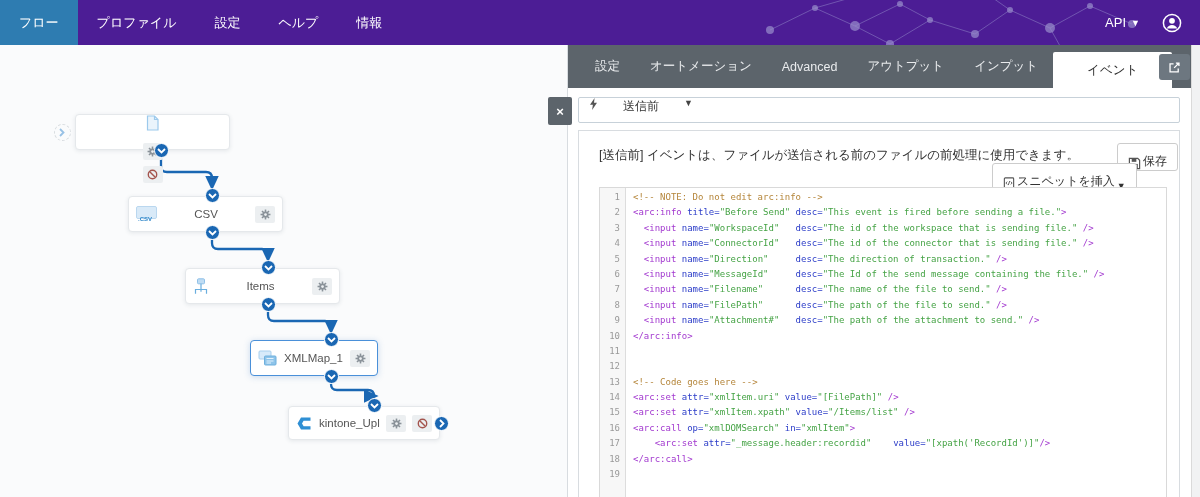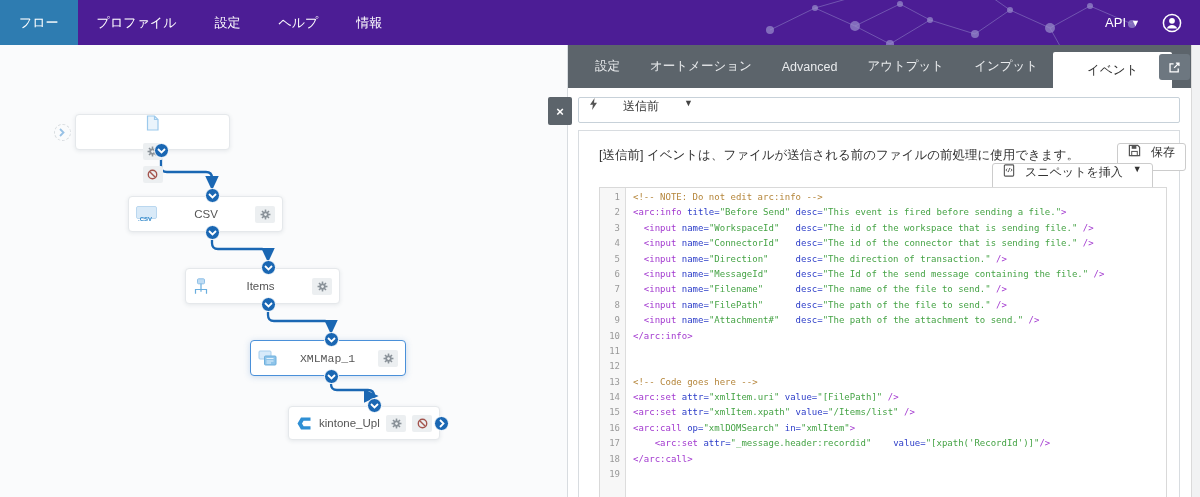--- a/index.html
+++ b/index.html
@@ -42,21 +42,21 @@
         color:#fff;font-size:13px;font-weight:bold;display:flex;align-items:center;justify-content:center;z-index:9;cursor:pointer}
 
   .event-select{position:absolute;top:52px;left:10px;width:602px;height:26px;background:#fff;border:1px solid #c7d1d9;
         border-radius:2px;box-sizing:border-box;display:flex;gap:25px;padding:0 10px;
         font-size:12px;color:#333;cursor:pointer}
   .event-select .caret{color:#444}
 
   .content-box{position:absolute;top:85px;left:10px;width:602px;height:430px;background:#fff;border:1px solid #d8dce0;box-sizing:border-box}
   .desc{position:absolute;top:16px;left:20px;font-size:12.5px;color:#333}
   .btn{position:absolute;height:28px;background:#fff;border:1px solid #ccc;border-radius:3px;box-sizing:border-box;
-       display:inline-flex;align-items:flex-start;gap:10px;padding:0 10px;font-size:12px;color:#333;cursor:pointer;white-space:nowrap}
+       display:inline-flex;align-items:flex-end;gap:2px;padding:0 10px;font-size:12px;color:#333;cursor:pointer;white-space:nowrap}
   .save-btn{top:12px;left:538px}
   .snippet-btn{top:32px;left:413px}
 
   .editor{position:absolute;top:56px;left:20px;width:568px;height:330px;border:1px solid #d9d9d9;box-sizing:border-box;
           display:flex;background:#fff;cursor:text}
   .gutter{width:26px;background:#f7f7f7;border-right:1px solid #ddd;box-sizing:border-box;padding-top:4px;flex:0 0 auto}
   .gutter .ln{height:15.4px;line-height:15.4px;font:9px "DejaVu Sans Mono",monospace;color:#9a9a9a;text-align:right;padding-right:5px}
   .code{flex:1;padding:4px 0 0 7px;overflow:hidden}
   .code .cl{height:15.4px;line-height:15.4px;font:9px "DejaVu Sans Mono",monospace;white-space:pre;color:#333}
   .tk-t{color:#a238cf}.tk-a{color:#2b3cc8}.tk-s{color:#45a345}.tk-c{color:#b5863b}.tk-p{color:#333}
@@ -214,21 +214,21 @@
     <div class="port" style="left: 260.5px; top: 215px;">
       <svg width="9" height="6" viewBox="0 0 9 6">
         <path d="M1 1 L4.5 4.5 L8 1" fill="none" stroke="#fff" stroke-width="1.8"></path>
       </svg>
     </div>
     <div class="port" style="left: 260.5px; top: 252px;">
       <svg width="9" height="6" viewBox="0 0 9 6">
         <path d="M1 1 L4.5 4.5 L8 1" fill="none" stroke="#fff" stroke-width="1.8"></path>
       </svg>
     </div>
-    <div class="node selected" style="left: 250px; top: 295px; width: 156px; height: 36px; font-family: Liberation Mono, monospace;">
+    <div class="node selected" style="left: 250px; top: 295px; width: 128px; height: 36px;">
       <div class="node-icon">
         <svg width="19" height="16" viewBox="0 0 19 16">
           <rect x="1" y="1" width="12" height="8" rx="1" fill="#d7eafa" stroke="#a8cfee"></rect>
           <rect x="6.5" y="6" width="11.5" height="9" rx="1" fill="#8ec4ea" stroke="#6fb0dd"></rect>
           <path d="M8.5 8.5h7M8.5 11h7M8.5 13h4.5" stroke="#e3f2fc" stroke-width="1"></path>
         </svg>
       </div>
       <div class="node-label">XMLMap_1</div>
       <div class="chip">
         <div style="display: flex;">

